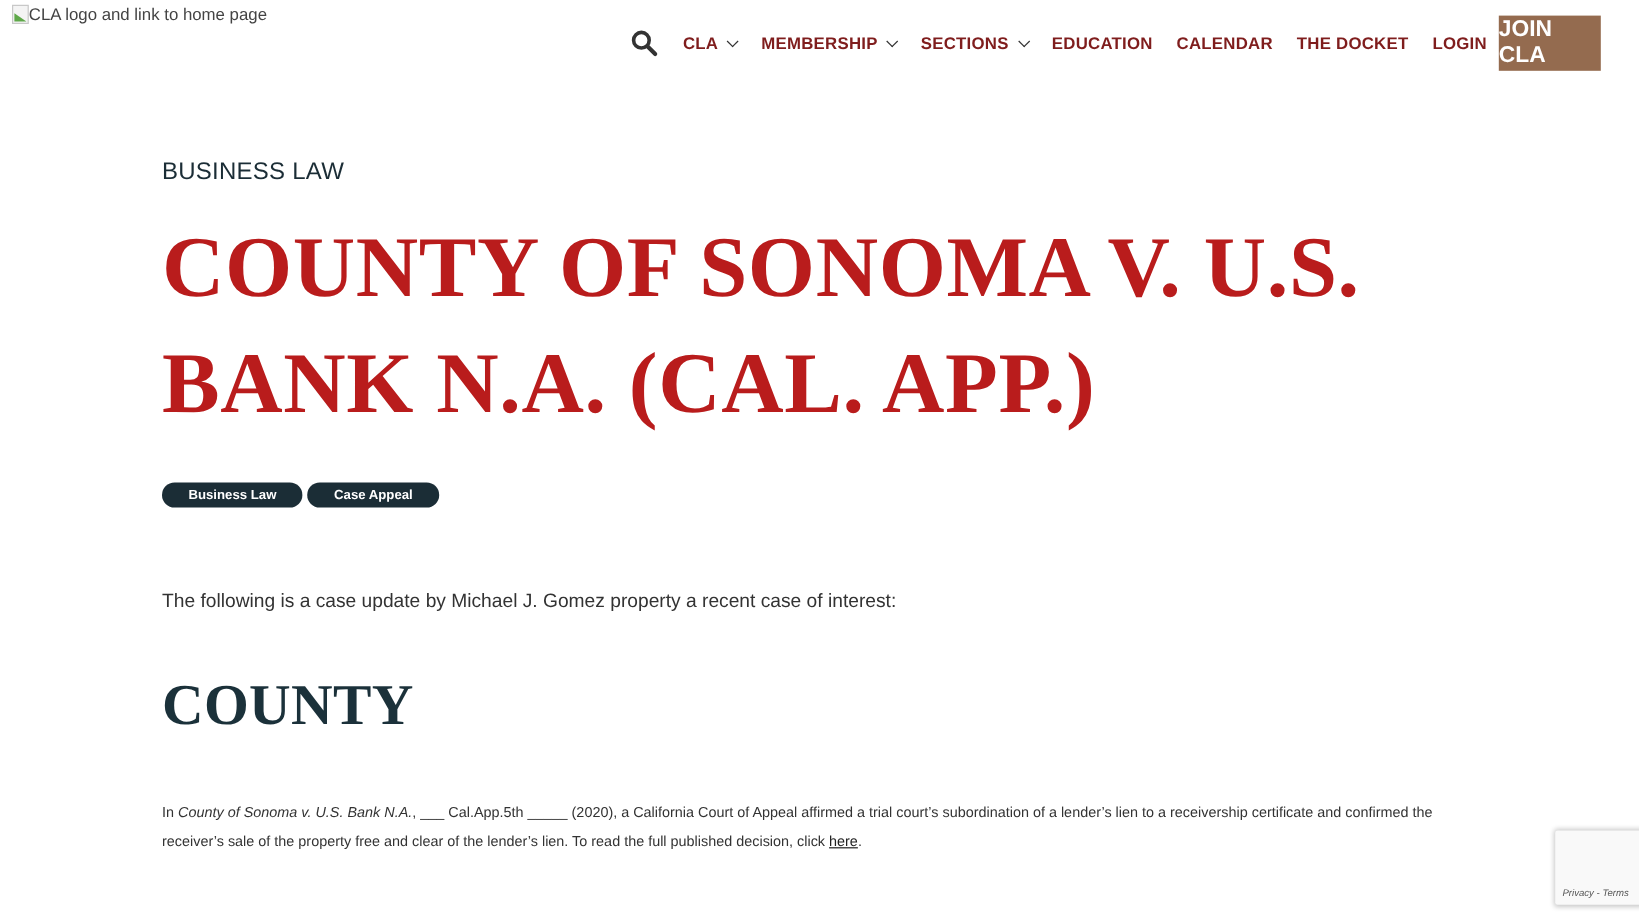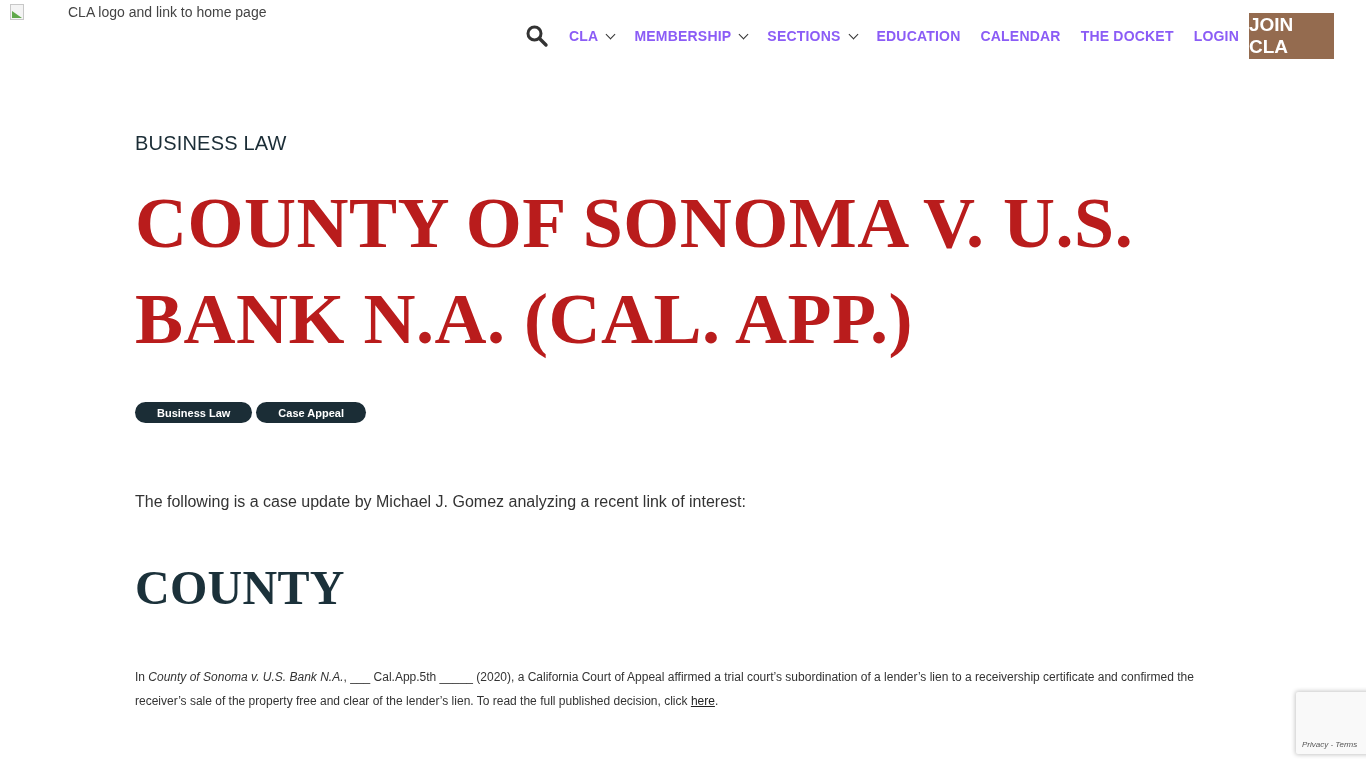--- a/index.html
+++ b/index.html
@@ -8,42 +8,42 @@
       background: #ffffff;
       font-family: "Liberation Sans", sans-serif;
       color: #333;
     }
     .header {
       position: absolute; top: 0; left: 0; width: 1366px; height: 70px;
     }
     .logo {
       position: absolute; left: 10px; top: 4px;
       display: flex; align-items: flex-start;
-      font-size: 14px; color: #444; text-decoration: none; gap: 44px;
+      font-size: 14px; color: #444; text-decoration: none;
     }
     .logo .broken-img {
       width: 14px; height: 16px; display: inline-block; position: relative;
       border: 1px solid #c8c8c8; background: #f4f4f4; margin-right: 0;
     }
     .logo .broken-img::after {
       content: ""; position: absolute; left: 1px; bottom: 1px;
       width: 0; height: 0;
       border-left: 10px solid #5fa84a; border-top: 7px solid transparent;
     }
     .nav {
       position: absolute; top: 13px; right: 32px; height: 46px;
       display: flex; align-items: center;
     }
     .nav .search {
       width: 24px; height: 24px; margin-right: 20px; position: relative; cursor: pointer;
     }
     .nav .search svg { display: block; }
     .nav-item {
       display: flex; align-items: center;
-      font-size: 14px; font-weight: bold; color: #8b5cf6; letter-spacing: 0.2px;
+      font-size: 14px; font-weight: bold; color: #7f1d1d; letter-spacing: 0.2px;
       margin-right: 20px; cursor: pointer; white-space: nowrap;
       text-transform: uppercase;
     }
     .nav-item .chev {
       margin-left: 9px; width: 7px; height: 7px;
       border-right: 1.5px solid #333; border-bottom: 1.5px solid #333;
       transform: rotate(45deg); margin-top: -4px;
     }
     .nav-item.last { margin-right: 10px; }
     .join-btn {
@@ -145,21 +145,21 @@
 
 <main class="content">
   <div class="category">BUSINESS LAW</div>
   <h1 class="title">COUNTY OF SONOMA V. U.S. BANK N.A. (CAL. APP.)</h1>
 
   <div class="tags">
     <a class="tag">Business Law</a>
     <a class="tag">Case Appeal</a>
   </div>
 
-  <p class="intro">The following is a case update by Michael J. Gomez analyzing a recent link of interest:</p>
+  <p class="intro">The following is a case update by Michael J. Gomez property a recent case of interest:</p>
 
   <h2 class="summary-h">COUNTY</h2>
 
   <p class="para"><span>In </span><em>County of Sonoma v. U.S. Bank N.A.</em><span>, ___ Cal.App.5th _____ (2020), a California Court of Appeal affirmed a trial court’s subordination of a lender’s lien to a receivership certificate and confirmed the receiver’s sale of the property free and clear of the lender’s lien.  To read the full published decision, click </span><a>here</a><span>.</span></p>
 </main>
 
 <div class="recaptcha">
   <div class="links">
     <span>Privacy</span><span> - </span><span>Terms</span>
   </div>

